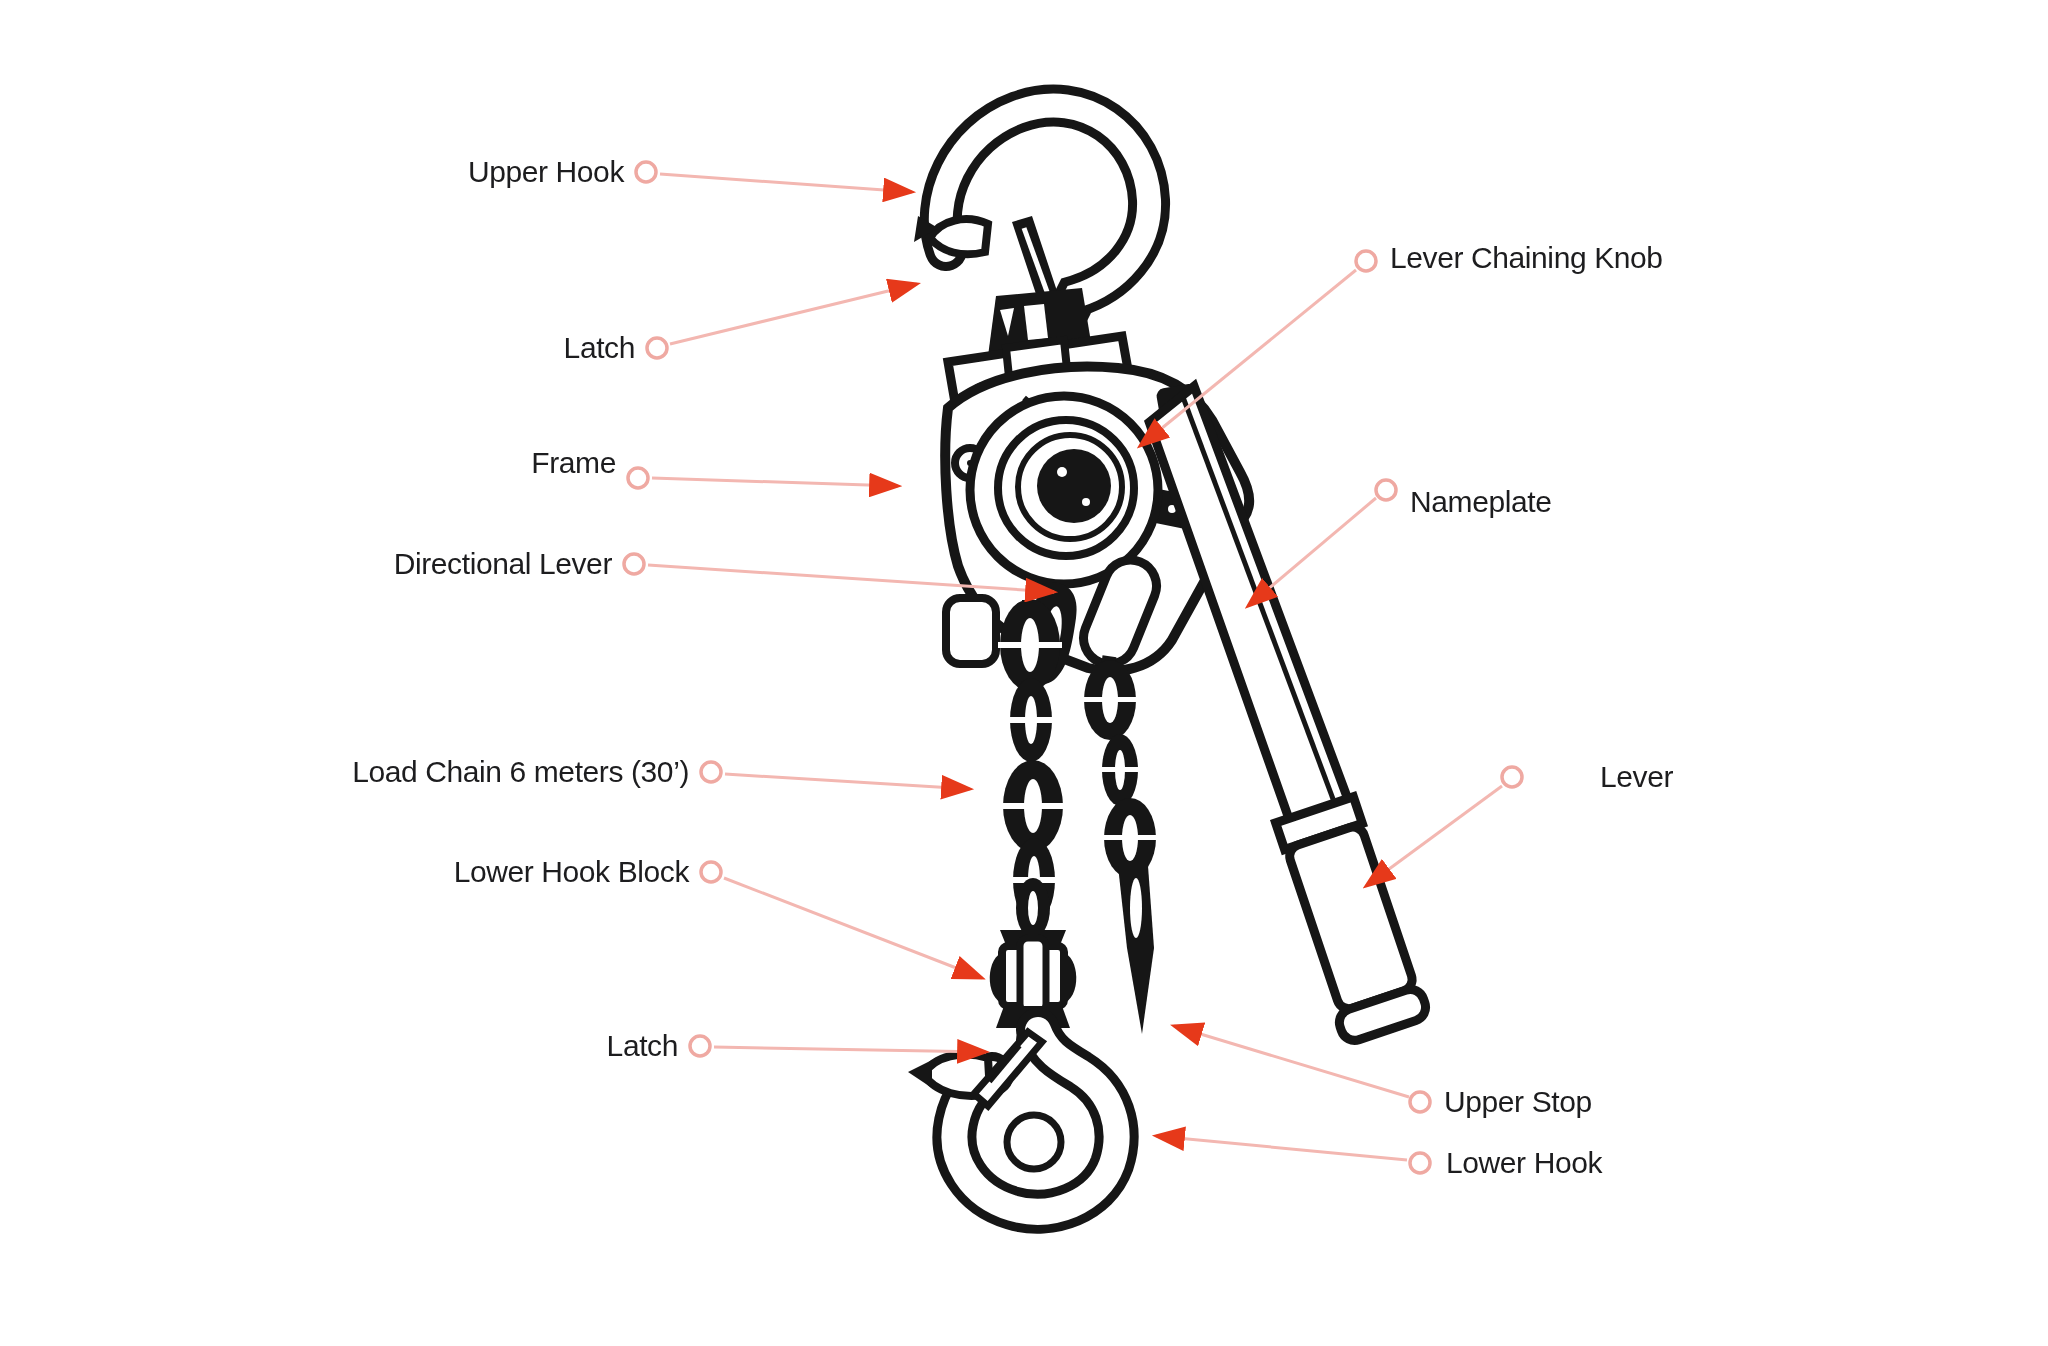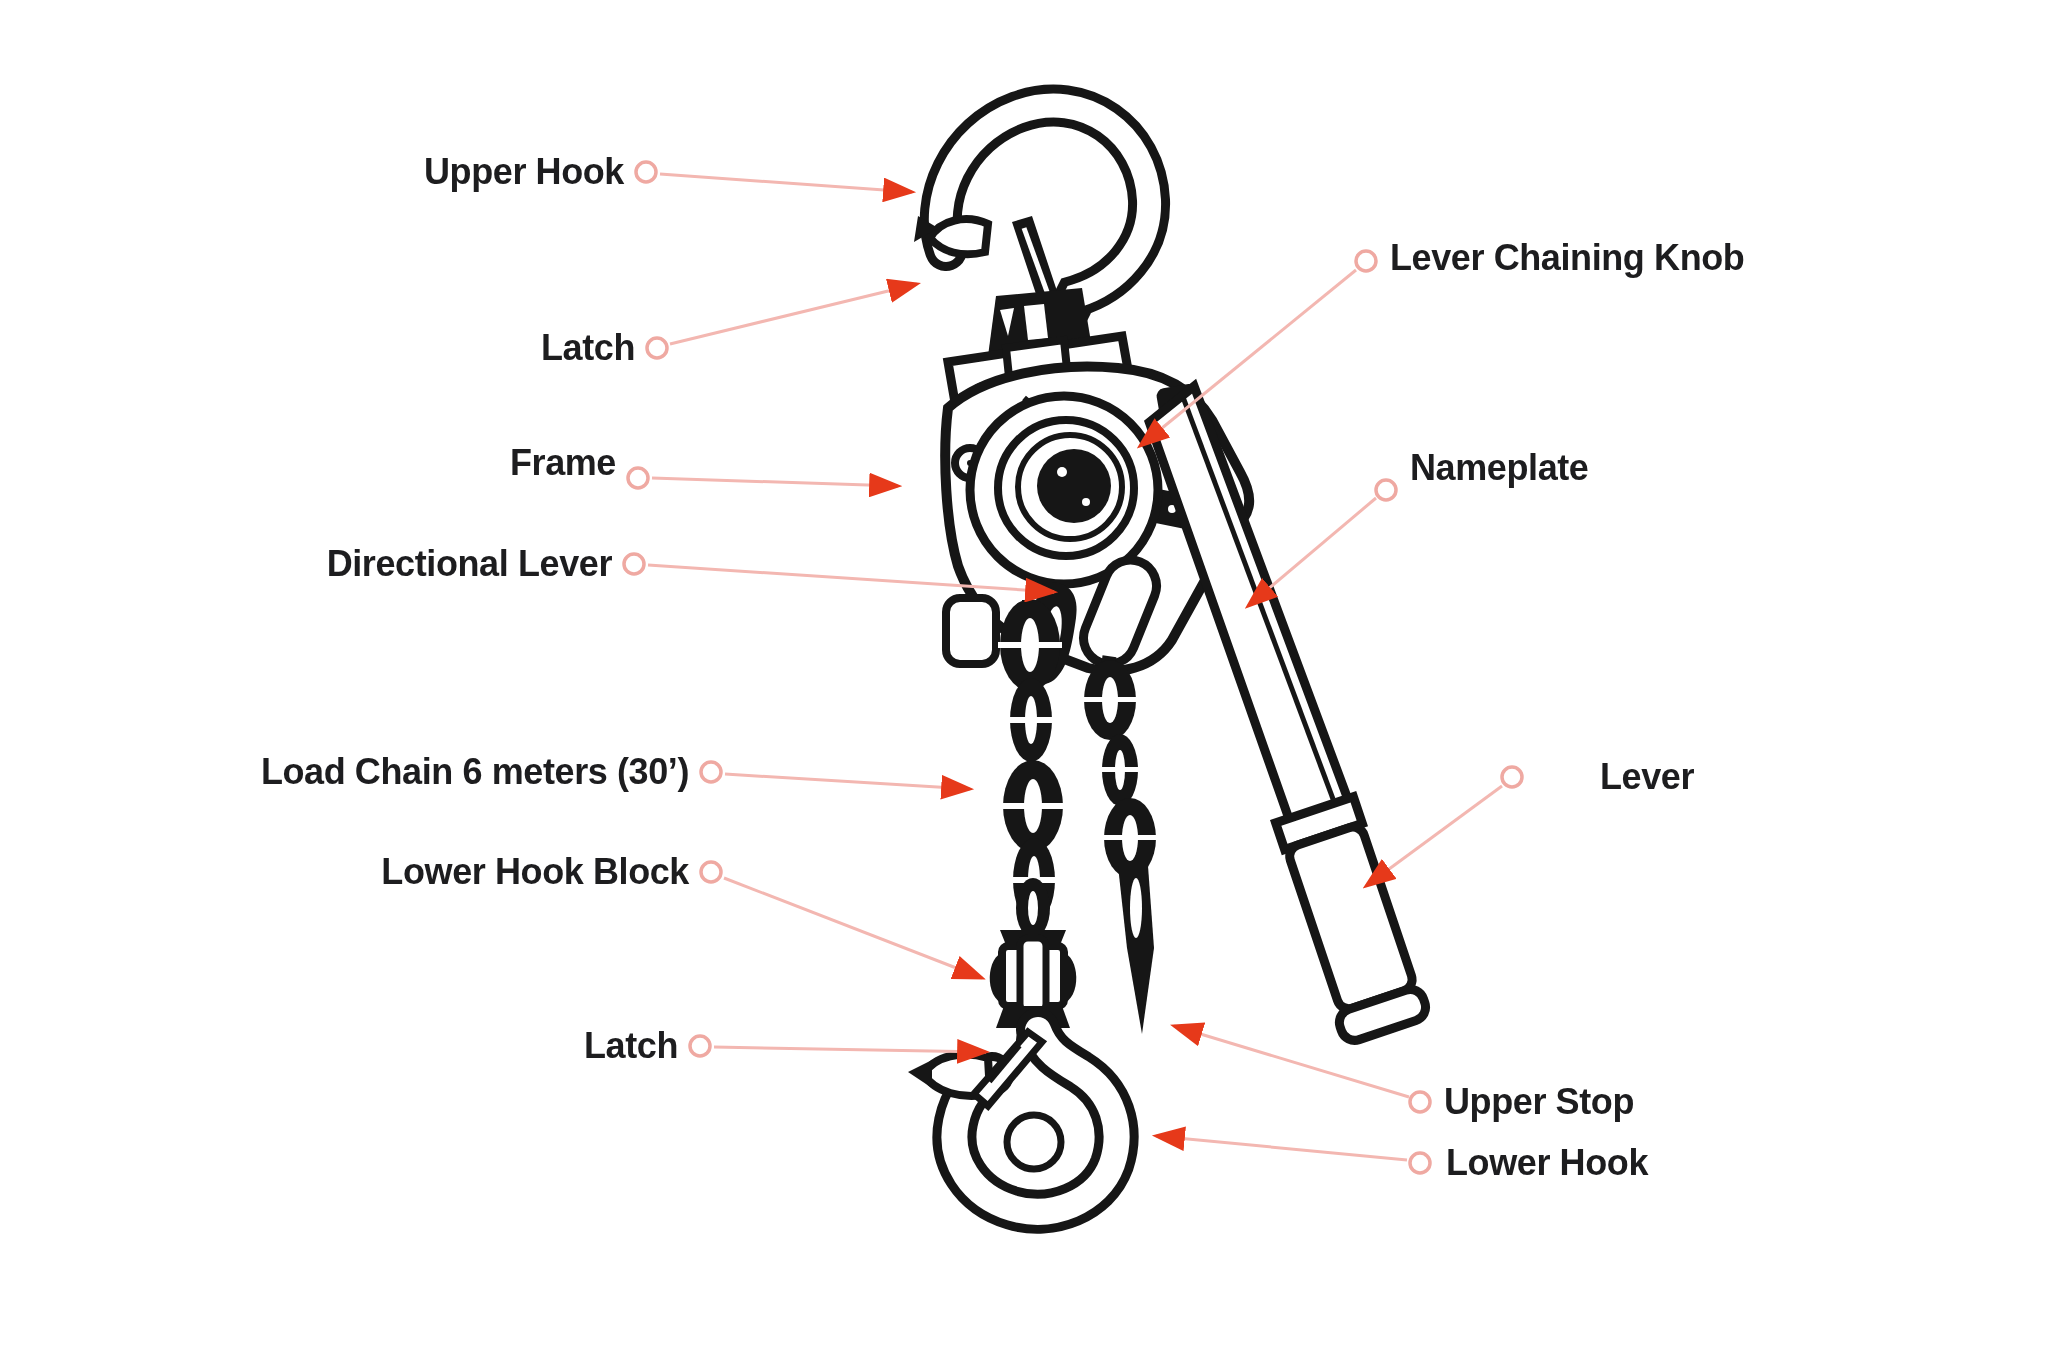--- a/index.html
+++ b/index.html
@@ -14,22 +14,22 @@
   .stage{
     position:relative;
     width:2048px;height:1346px;
     background:var(--c-bg);
     font-family:"Liberation Sans", sans-serif;
     overflow:hidden;
   }
   .stage svg{position:absolute;left:0;top:0;}
   .lbl{
     position:absolute;
-    font-weight:700;
-    font-size:36px;
+    font-weight:400;
+    font-size:30px;
     line-height:34px;
     letter-spacing:-0.4px;
     color:var(--c-text);
     white-space:nowrap;
   }
   .lbl.right-align{text-align:right;}
   
   .ink-s{stroke:var(--c-ink);fill:none;}
   .ink-f{fill:var(--c-ink);stroke:none;}
   .wh-f{fill:#ffffff;}
@@ -252,18 +252,18 @@
 
   <div class="lbl right-align" style="right:1424px;top:155px">Upper Hook</div>
   <div class="lbl right-align" style="right:1413px;top:331px">Latch</div>
   <div class="lbl right-align" style="right:1432px;top:446px">Frame</div>
   <div class="lbl right-align" style="right:1436px;top:547px">Directional Lever</div>
   <div class="lbl right-align" style="right:1359px;top:755px">Load Chain 6 meters (30’)</div>
   <div class="lbl right-align" style="right:1359px;top:855px">Lower Hook Block</div>
   <div class="lbl right-align" style="right:1370px;top:1029px">Latch</div>
 
   <div class="lbl" style="left:1390px;top:241px">Lever Chaining Knob</div>
-  <div class="lbl" style="left:1410px;top:451px">Nameplate</div>
+  <div class="lbl" style="left:1410px;top:485px">Nameplate</div>
   <div class="lbl" style="left:1600px;top:760px">Lever</div>
   <div class="lbl" style="left:1444px;top:1085px">Upper Stop</div>
   <div class="lbl" style="left:1446px;top:1146px">Lower Hook</div>
 
 </div>
 
 </body></html>

